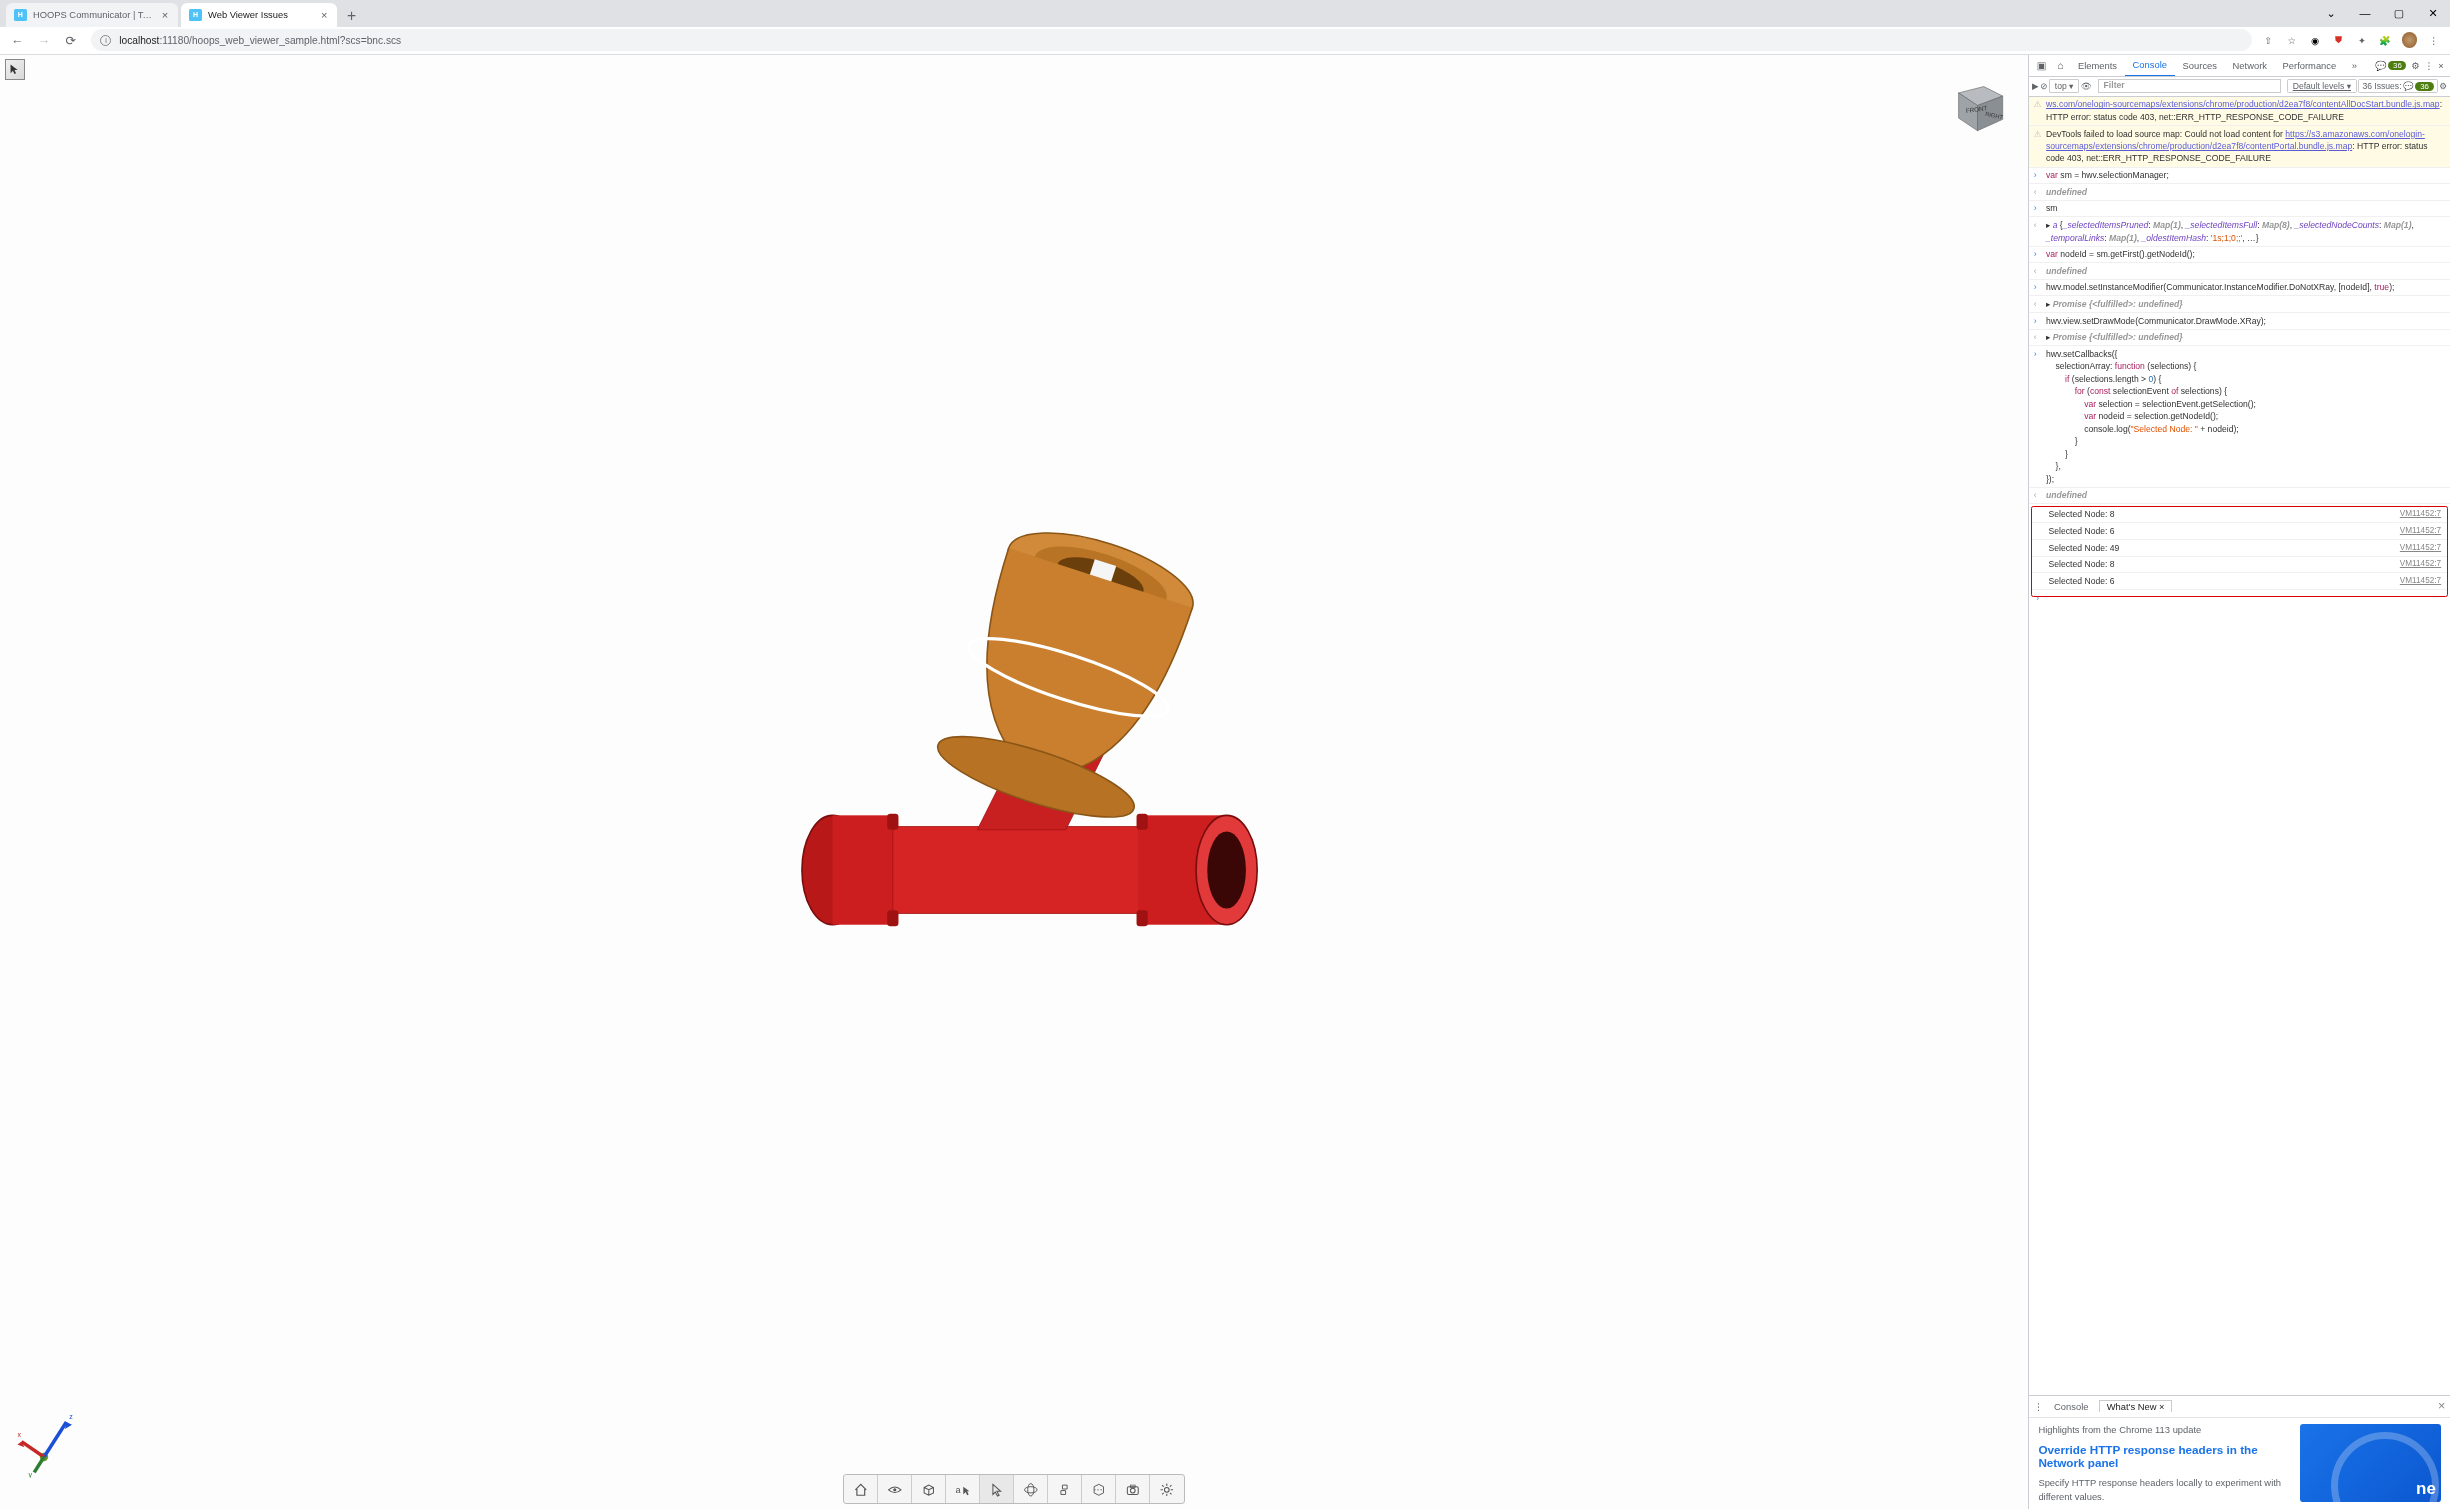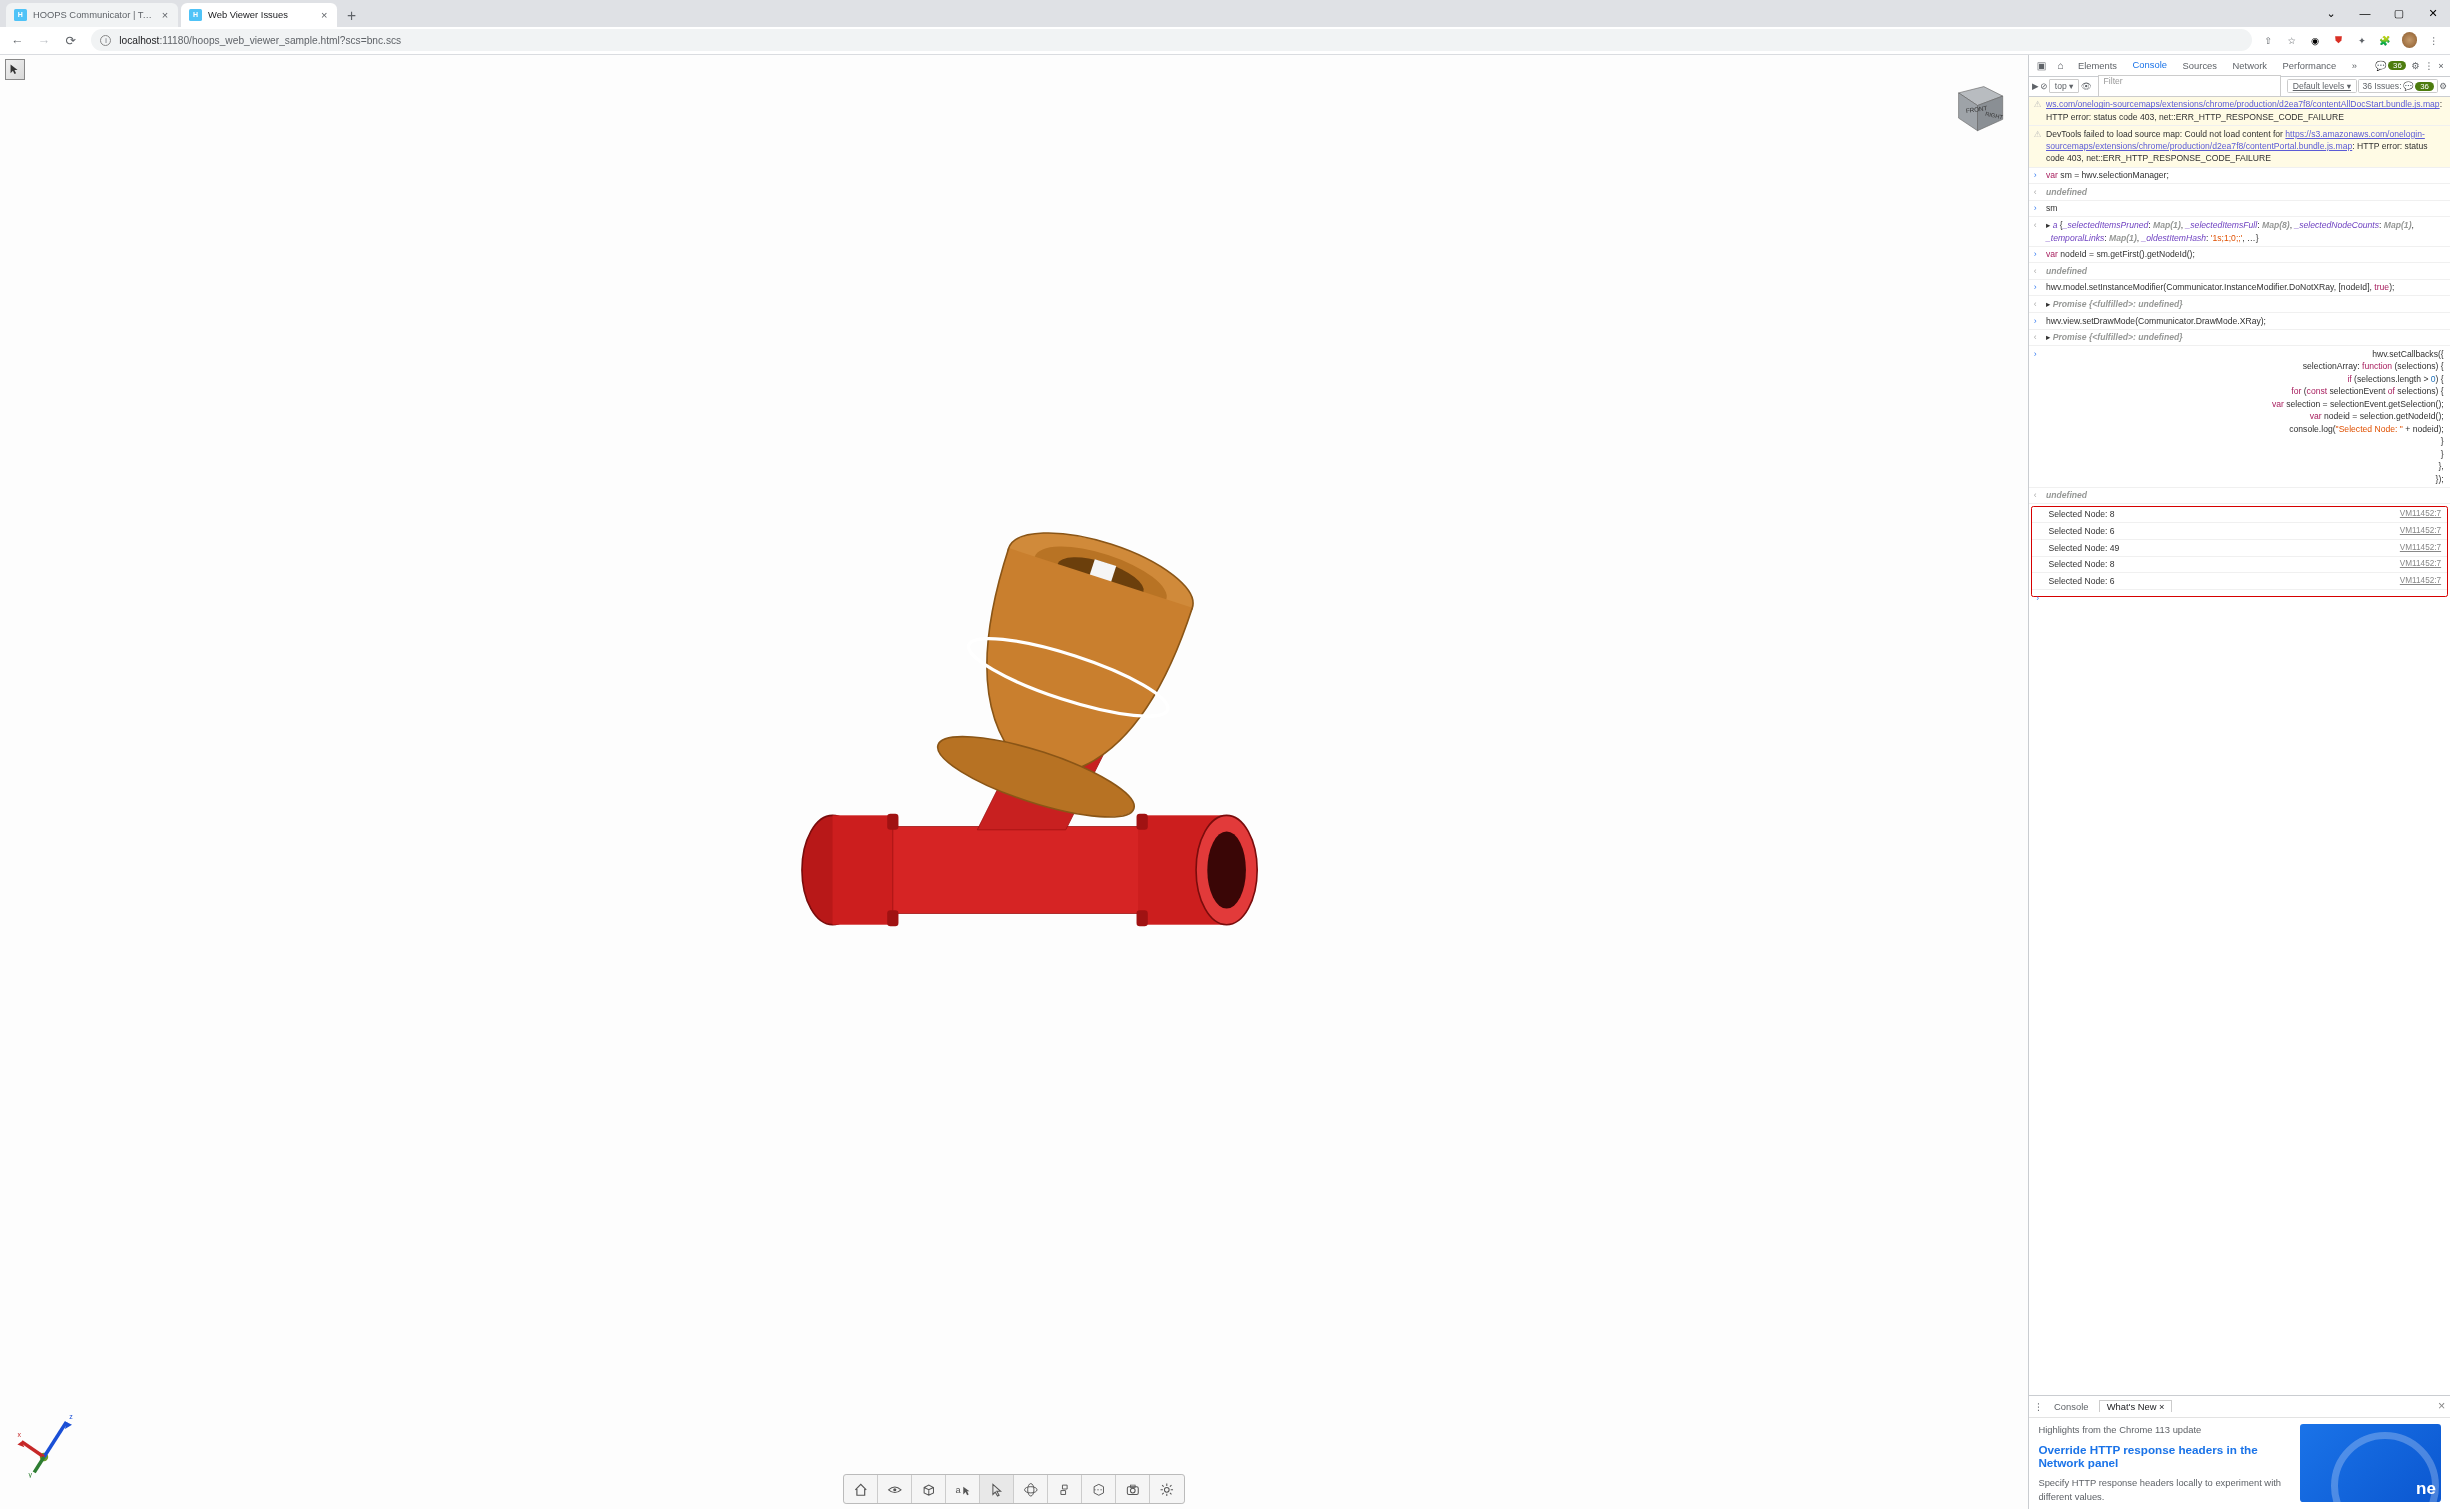--- a/index.html
+++ b/index.html
@@ -54,21 +54,21 @@
 .dt-header { height: 22px; border-bottom: 0.8px solid #cacdd1; display: flex; align-items: center; font-size: 9.4px; color: #5f6368; padding: 0 3.1px; }
 .dt-header .sel-icon { width: 19px; display:flex; justify-content:center; font-size:10.2px;}
 .dt-tab { padding: 0 7.8px; height: 100%; display: flex; align-items: center; cursor: pointer; }
 .dt-tab.active { color: #1a73e8; border-bottom: 1.6px solid #1a73e8; }
 .dt-header-right { margin-left: auto; display: flex; align-items: center; gap: 4.7px; padding-right: 3.1px; }
 .badge { background: #4d7c0f; color: #fff; border-radius: 6.3px; padding: 0 4.7px; font-size: 7.8px; }
 .badge-pair { display:flex; align-items:center; gap:1.6px; color:#5f6368; }
 
 .dt-subheader { height: 20.3px; border-bottom: 0.8px solid #cacdd1; display: flex; align-items: center; font-size: 8.6px; color: #5f6368; padding: 0 3.1px; gap: 1.6px; }
 .dt-subheader .ctx { border:0.8px solid #ccc; padding:0.8px 4.7px; border-radius:1px; }
-.dt-subheader .filter { flex: 1; border: 0.8px solid #ccc; height: 22px; padding: 0 4.7px; margin: 0 4.7px; font-size:8.6px; color:#999; background:#fff; }
+.dt-subheader .filter { flex: 1; border: 0.8px solid #ccc; height: 14px; padding: 0 4.7px; margin: 0 4.7px; font-size:8.6px; color:#999; background:#fff;font-weight:bold; }
 .dt-subheader .levels { border:0.8px solid #ccc; padding:0.8px 4.7px; border-radius:1.6px;text-decoration:underline; }
 .dt-subheader .issues { border:0.8px solid #ccc; padding:0.8px 3.1px; border-radius:1.6px; display:flex; align-items:center; gap:1.6px;}
 
 
 .console-body { flex: 1; overflow: auto; font-family: Menlo, Consolas, monospace; font-size: 8.6px; color: #303030; }
 .row { border-bottom: 0.8px solid #f0f0f0; padding: 1.6px 6.3px 1.6px 17px; position: relative; line-height: 1.45; }
 .row.warn { background: #fffbe5; }
 .row .gutter { position: absolute; left: 4.7px; top: 1.6px; color: #bbb; }
 .row .src-link { float: right; color: #888; text-decoration: underline; font-size: 8.2px; }
 .row.input .gutter { color: #367cf1; }
@@ -322,21 +322,21 @@
       <div class="row output"><span class="gutter">‹</span>▸ <span class="tok-prop">a</span> {<span class="tok-prop">_selectedItemsPruned</span>: <span class="tok-dim">Map(1)</span>, <span class="tok-prop">_selectedItemsFull</span>: <span class="tok-dim">Map(8)</span>, <span class="tok-prop">_selectedNodeCounts</span>: <span class="tok-dim">Map(1)</span>, <span class="tok-prop">_temporalLinks</span>: <span class="tok-dim">Map(1)</span>, <span class="tok-prop">_oldestItemHash</span>: <span class="tok-str">'1s;1;0;;'</span>, …}</div>
       <div class="row input"><span class="gutter">›</span><span class="tok-kw">var</span> nodeId = sm.getFirst().getNodeId();</div>
       <div class="row output"><span class="gutter">‹</span><span class="tok-dim">undefined</span></div>
       <div class="row input"><span class="gutter">›</span>hwv.model.setInstanceModifier(Communicator.InstanceModifier.DoNotXRay, [nodeId], <span class="tok-kw">true</span>);</div>
       <div class="row output"><span class="gutter">‹</span>▸ <span class="tok-dim">Promise {&lt;fulfilled&gt;: undefined}</span></div>
       <div class="row input"><span class="gutter">›</span>hwv.view.setDrawMode(Communicator.DrawMode.XRay);</div>
       <div class="row output"><span class="gutter">‹</span>▸ <span class="tok-dim">Promise {&lt;fulfilled&gt;: undefined}</span></div>
 
       <div class="row input">
           <span class="gutter">›</span>
-          <pre style="font-family:inherit; white-space:pre;text-align:right;">hwv.setCallbacks({
+          <pre style="font-family:inherit; white-space:pre;">hwv.setCallbacks({
     selectionArray: <span class="tok-kw">function</span> (selections) {
         <span class="tok-kw">if</span> (selections.length &gt; <span class="tok-num">0</span>) {
             <span class="tok-kw">for</span> (<span class="tok-kw">const</span> selectionEvent <span class="tok-kw">of</span> selections) {
                 <span class="tok-kw">var</span> selection = selectionEvent.getSelection();
                 <span class="tok-kw">var</span> nodeid = selection.getNodeId();
                 console.log(<span class="tok-str">"Selected Node: "</span> + nodeid);
             }
         }
     },
 });</pre>

